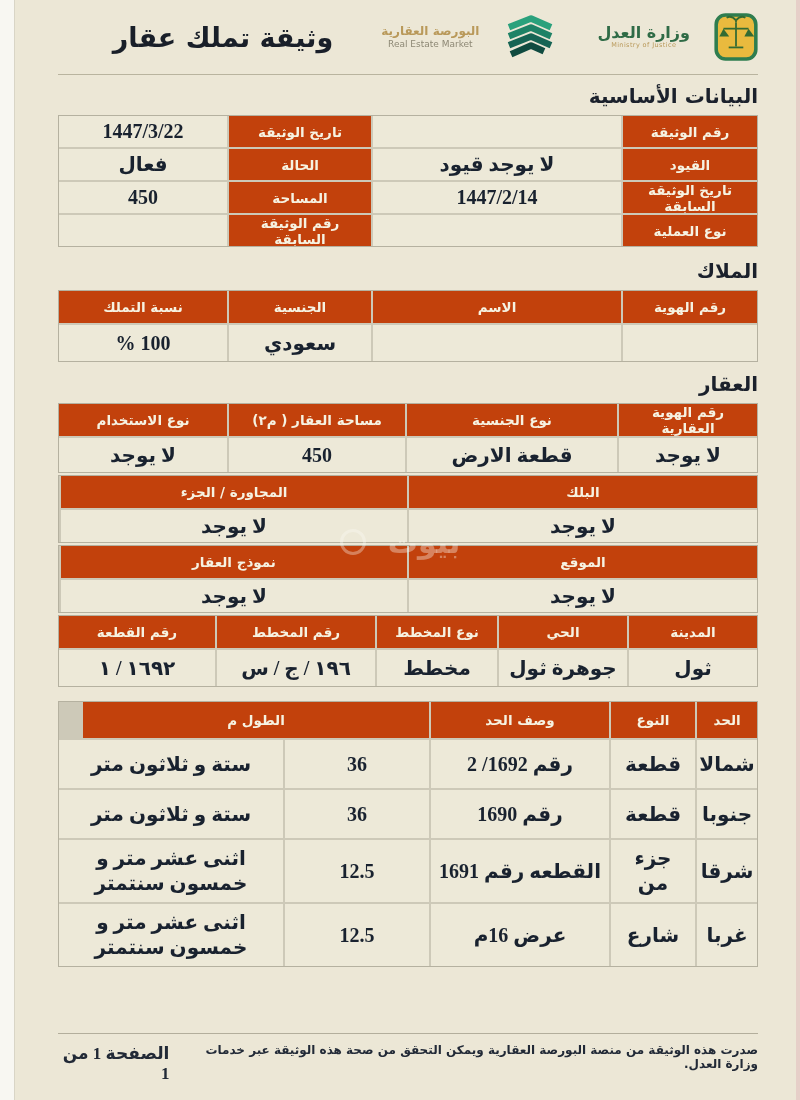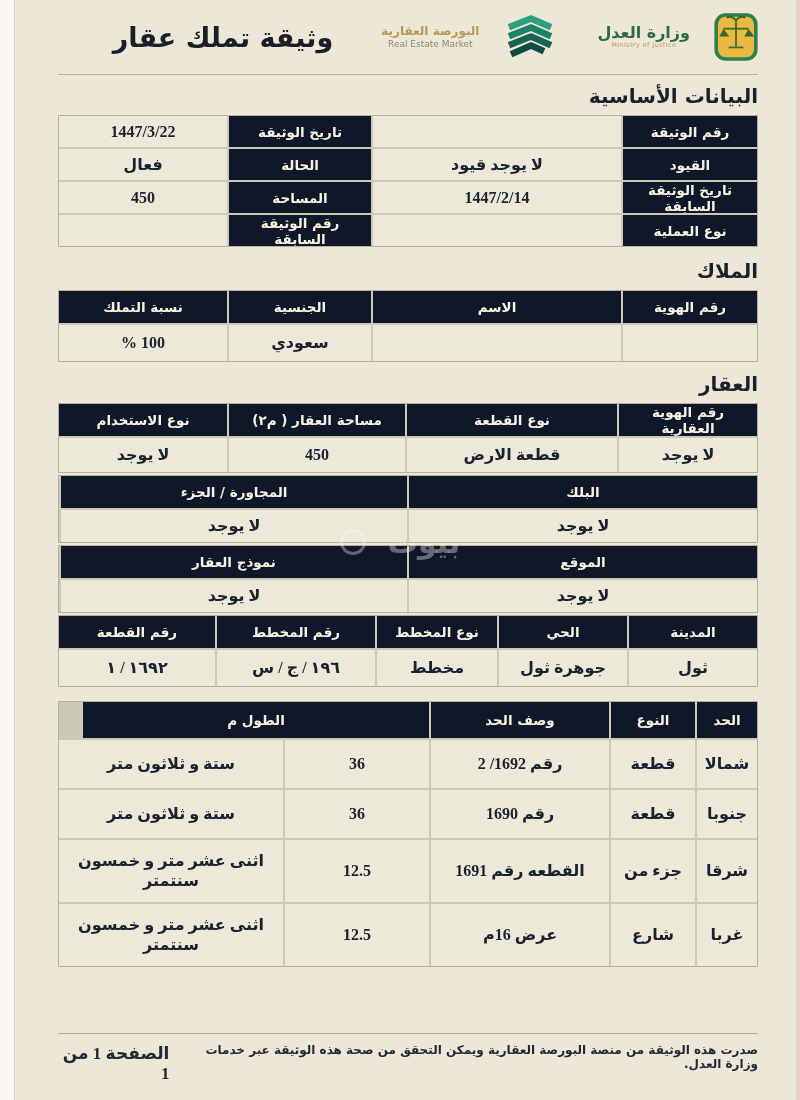--- a/index.html
+++ b/index.html
@@ -22,24 +22,24 @@
   .rem-block { margin-right:40px; }
   .rem-ar { font-size:12px; font-weight:bold; color:#B9995A; }
   .rem-en { font-size:9px; color:#8D8875; }
   .doc-title { margin-right:48px; font-size:27px; font-weight:bold; color:#191F29; }
 
   
   .sec-title { font-size:20px; font-weight:bold; color:#1B212C; margin:9px 0 7px; }
 
   .tbl { display:grid; gap:2px; background:#cdc9b8;
          border:1px solid #b5b1a0; }
-  .hcell { background:#0f172a; color:#F6F2E1; font-weight:bold; font-size:13.5px;
+  .hcell { background:#c2410c; color:#F6F2E1; font-weight:bold; font-size:13.5px;
            display:flex; align-items:center; justify-content:center; text-align:center;
            padding:2px 4px; }
-  .vcell { background:#EDE9D8; color:#19222F; font-weight:bold; font-size:16px;
+  .vcell { background:#EDE9D8; color:#19222F; font-weight:bold; font-size:20px;
            display:flex; align-items:center; justify-content:center; text-align:center;
            padding:2px 6px; line-height:1.25;
            font-family:"Liberation Serif","DejaVu Sans",serif; }
   .ltr { direction:ltr; }
 
   .tbl-basic    { grid-template-columns:134px 248px 142px 168px; grid-template-rows:repeat(4,31px); margin-bottom:12px; }
   .tbl-owners   { grid-template-columns:134px 248px 142px 168px; grid-template-rows:32px 36px; margin-bottom:10px; }
   .tbl-prop1    { grid-template-columns:138px 210px 176px 168px; grid-template-rows:32px 34px; margin-bottom:2px; }
   .tbl-prop2    { grid-template-columns:348px 346px;             grid-template-rows:32px 32px; margin-bottom:2px; }
   .tbl-prop4    { grid-template-columns:128px 128px 120px 158px 156px; grid-template-rows:32px 36px; margin-bottom:14px; }
@@ -141,21 +141,21 @@
       <div class="vcell"></div>
       <div class="vcell"></div>
       <div class="vcell">سعودي</div>
       <div class="vcell ltr">% 100</div>
     </div>
 
     <div class="sec-title">العقار</div>
 
     <div class="tbl tbl-prop1">
       <div class="hcell">رقم الهوية العقارية</div>
-      <div class="hcell">نوع القطعة</div>
+      <div class="hcell">نوع الجنسية</div>
       <div class="hcell">مساحة العقار ( م٢)</div>
       <div class="hcell">نوع الاستخدام</div>
       <div class="vcell">لا يوجد</div>
       <div class="vcell">قطعة الارض</div>
       <div class="vcell">450</div>
       <div class="vcell">لا يوجد</div>
     </div>
 
     <div class="tbl tbl-prop2">
       <div class="hcell">البلك</div>

